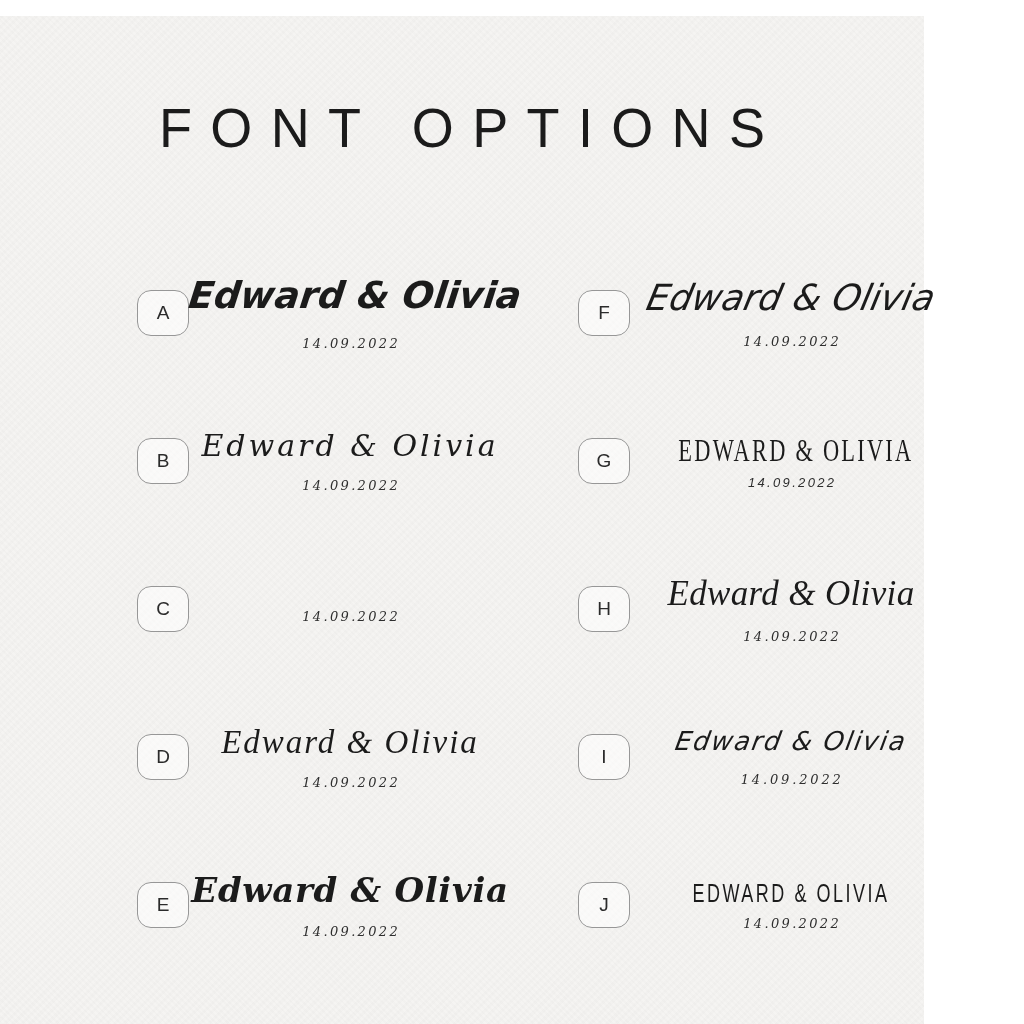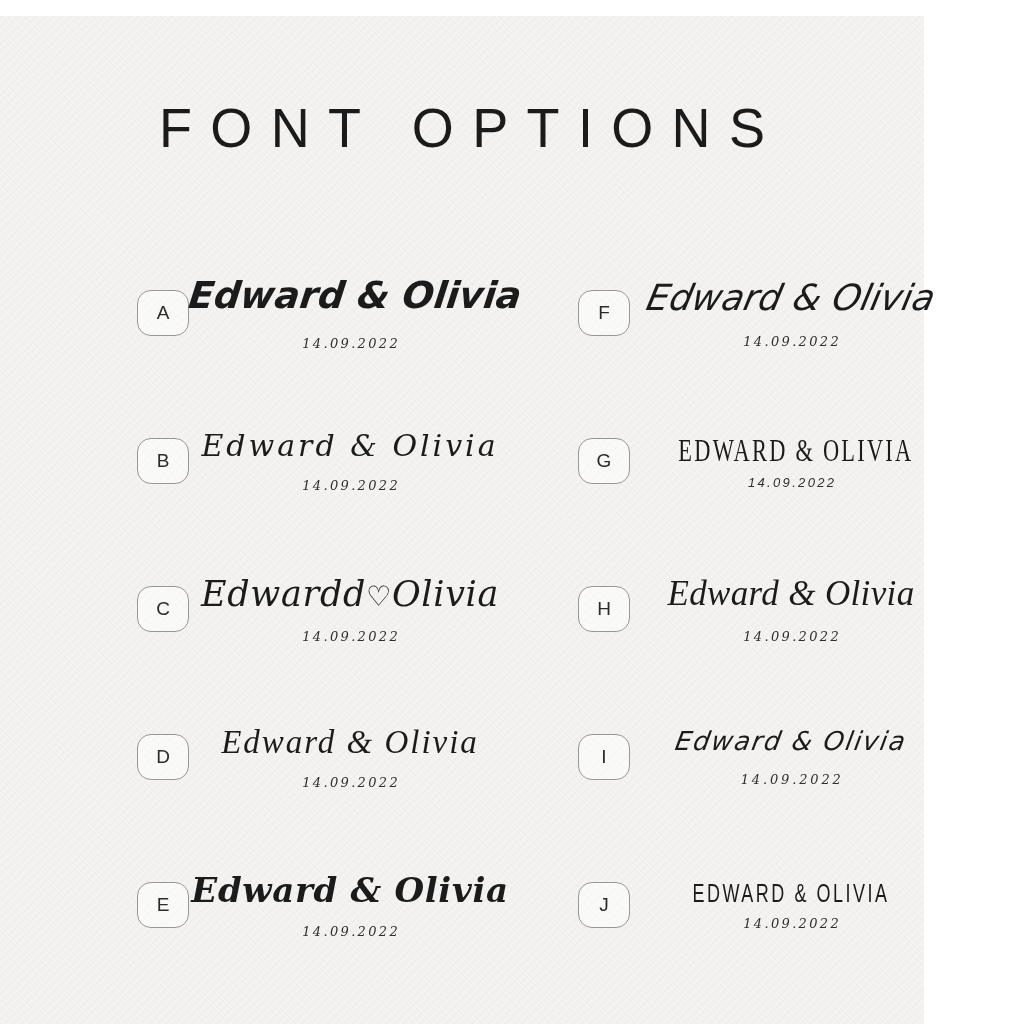--- a/index.html
+++ b/index.html
@@ -166,21 +166,20 @@
         <div class="name s-g">EDWARD &amp; OLIVIA</div>
         <div class="date">14.09.2022</div>
       </div>
     </div>
 
     <div class="cell cell-c">
       <div class="badge">
         <span>C</span>
       </div>
       <div class="sample">
-        <div class="name s-c"><span>Edwardd</span><span class="heart">♡</span><span>Olivia</span></div>
         <div class="date">14.09.2022</div>
       </div>
     </div>
 
     <div class="cell cell-h">
       <div class="badge">
         <span>H</span>
       </div>
       <div class="sample">
         <div class="name s-h">Edward &amp; Olivia</div>

